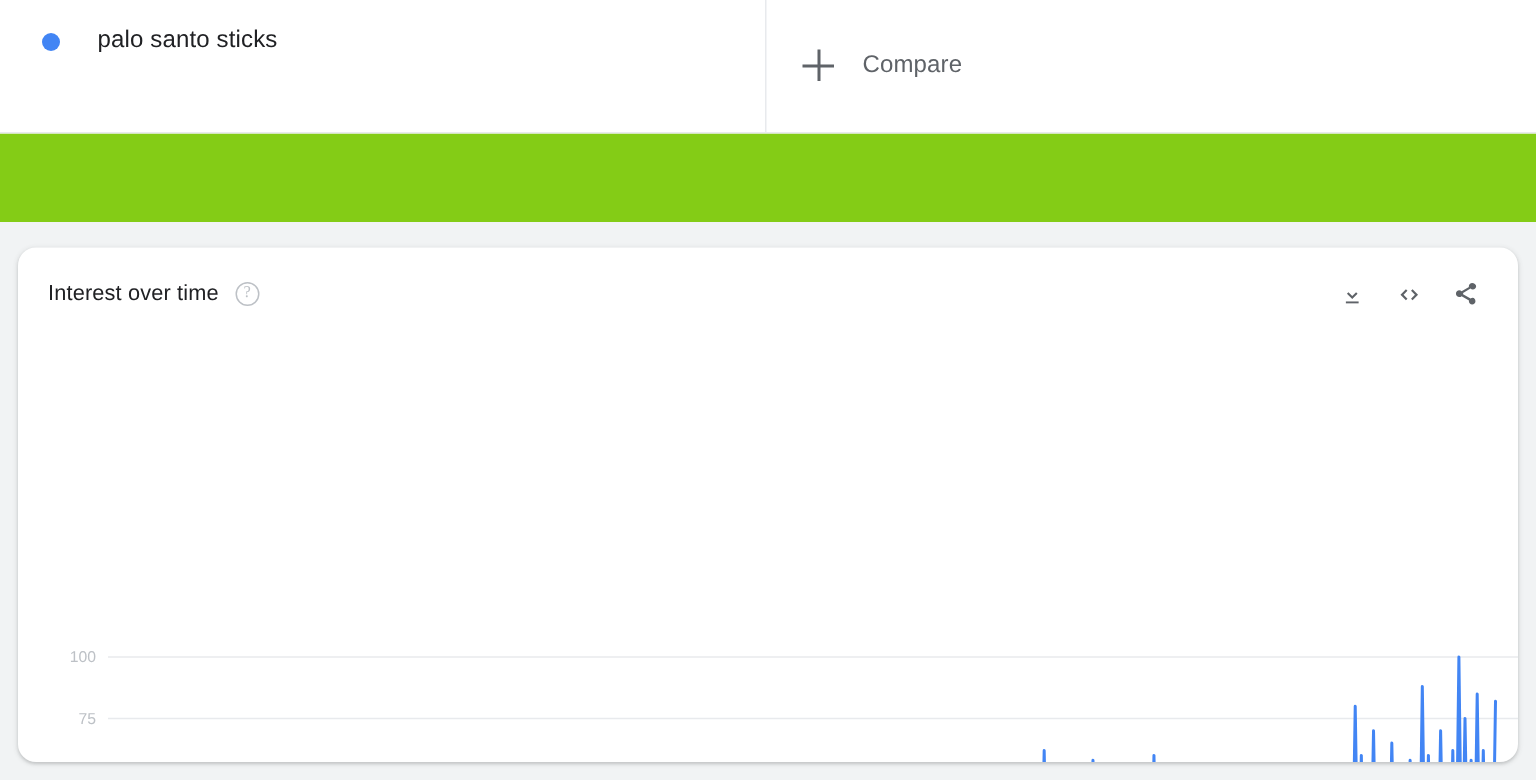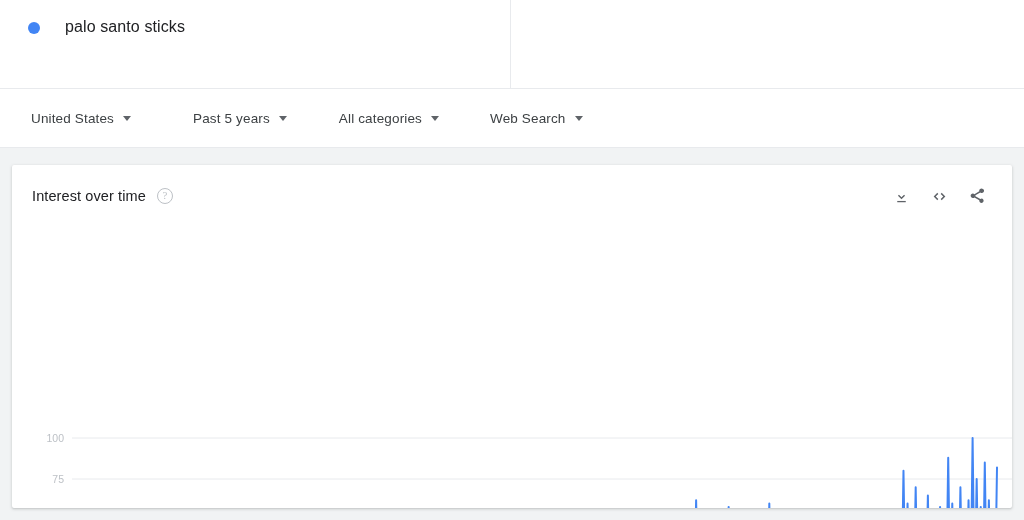--- a/index.html
+++ b/index.html
@@ -75,21 +75,21 @@
 
   
   .body-grey {
     position: absolute; left: 0; top: 148px; width: 1024px; height: 372px;
     background: #f1f3f4;
   }
 
   
   .card {
     position: absolute; left: 12px; top: 165px; width: 1000px; height: 343px;
-    background: #fff; border-radius: 2px;
+    background: #fff; border-radius: 12px;
     box-shadow: 0 1px 2px rgba(60,64,67,.18), 0 1px 3px 1px rgba(60,64,67,.08);
     overflow: hidden;
   }
   .card-head {
     position: absolute; left: 0; top: 0; width: 1000px; height: 62px;
     display: flex; align-items: center; padding: 0 22px 0 20px;
   }
   .card-title {
     font-size: 14.5px; color: #202124; letter-spacing: .1px;
   }
@@ -119,40 +119,26 @@
 
 <div id="root">
 
   <div class="term-bar">
     <div class="term-cell">
       <div class="term-dot"></div>
       <div class="term-text">
         <div class="term-title">palo santo sticks</div>
       </div>
     </div>
+    <div class="compare-cell">
+      <span class="plus-icon"></span>
+      <span class="compare-label">Compare</span>
+    </div>
   </div>
 
-  <div class="filter-bar">
-    <div class="filter f0">
-      <span class="filter-label">United States</span>
-      <span class="caret"></span>
-    </div>
-    <div class="filter f1">
-      <span class="filter-label">Past 5 years</span>
-      <span class="caret"></span>
-    </div>
-    <div class="filter f2">
-      <span class="filter-label">All categories</span>
-      <span class="caret"></span>
-    </div>
-    <div class="filter f3">
-      <span class="filter-label">Web Search</span>
-      <span class="caret"></span>
-    </div>
-  </div>
 
   <div class="body-grey"></div>
 
   <div class="card">
 
     <div class="card-head">
       <span class="card-title">Interest over time</span>
       <span class="help-icon">?</span>
       <span class="head-spacer"></span>
 

